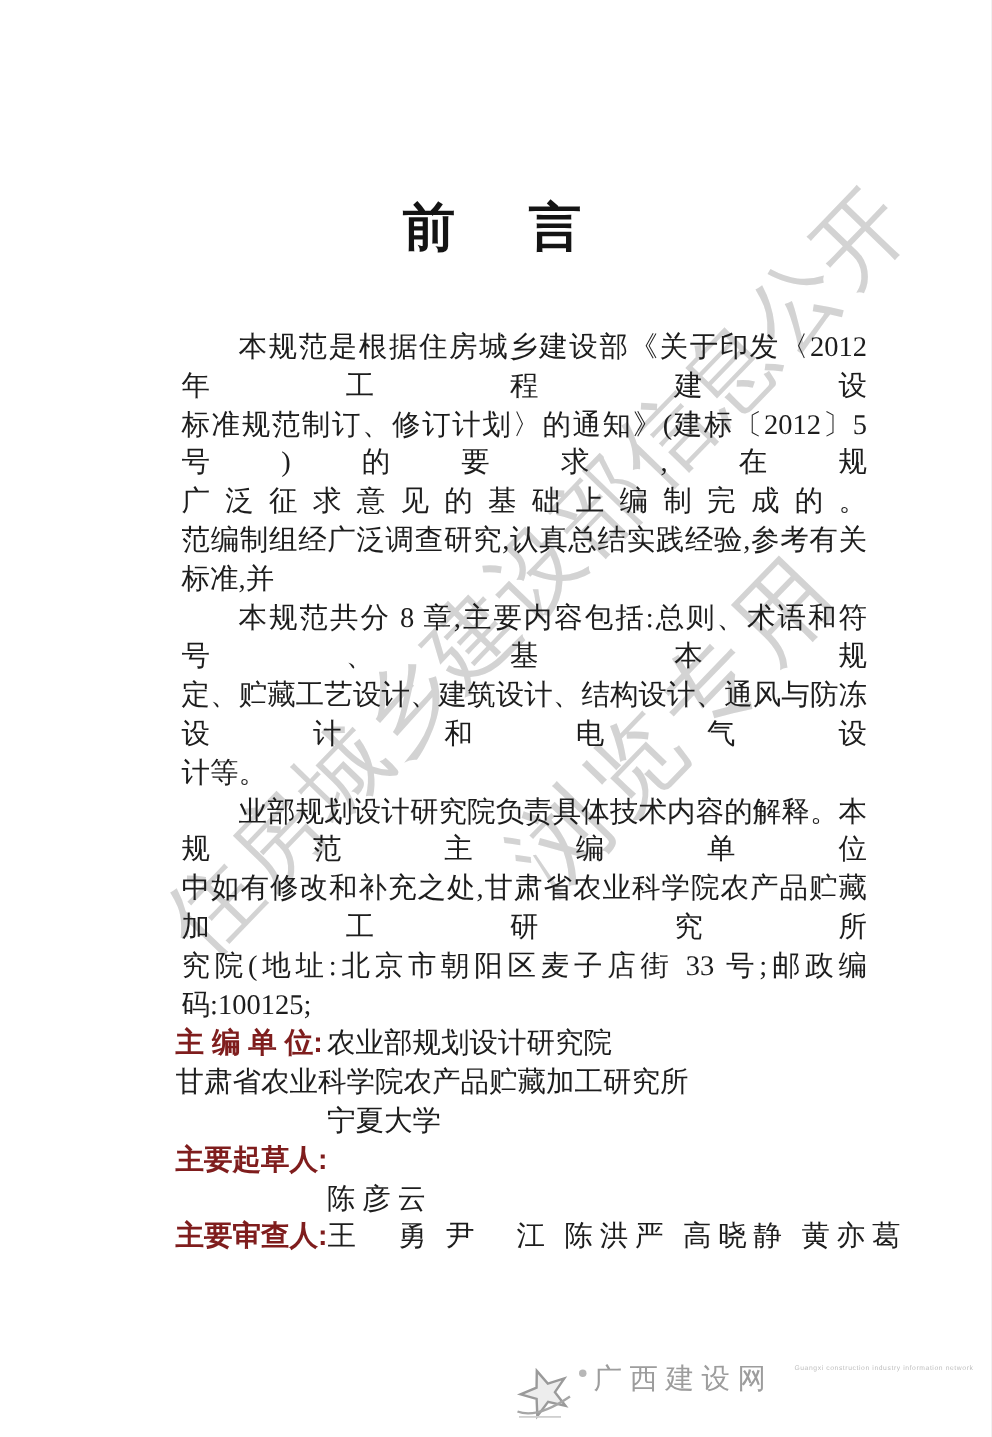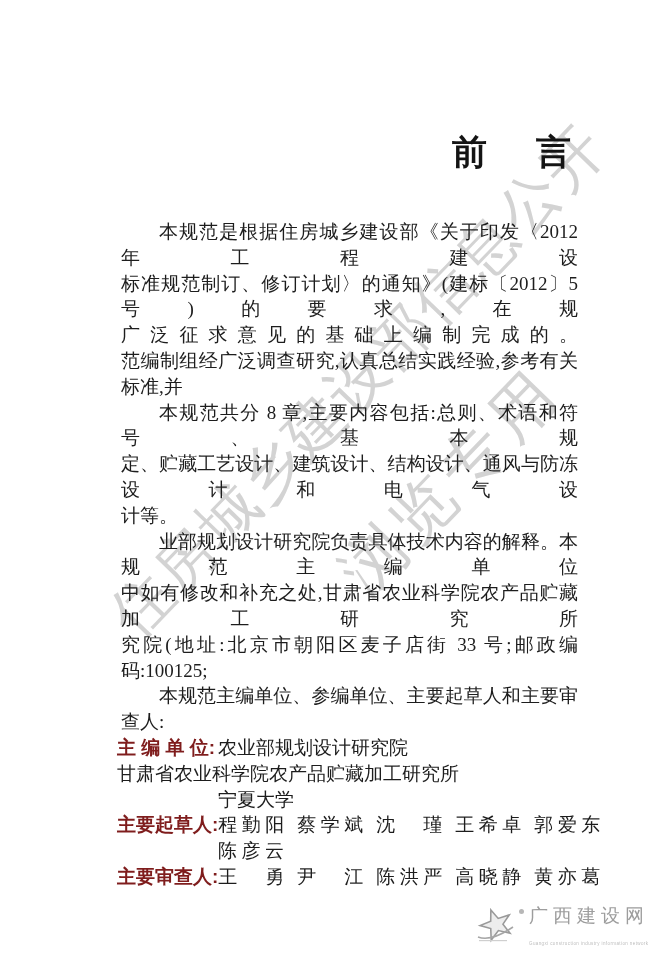--- a/index.html
+++ b/index.html
@@ -13,42 +13,42 @@
     position:absolute; white-space:nowrap; pointer-events:none;
     font-family:"Liberation Serif","DejaVu Serif",serif;
     opacity:0.62; text-align:center; user-select:none;
   }
   .wm-1 { left:24px; top:356px; width:640px; font-size:60px; letter-spacing:2px; transform:rotate(-46deg); }
   .wm-2 { left:301px; top:438px; width:300px; font-size:63px; letter-spacing:8px; transform:rotate(-46deg); }
   
   .content { position:absolute; left:85px; top:131px; width:493px; }
   .doc-title {
     font-family:"Liberation Sans","DejaVu Sans",sans-serif; font-weight:bold;
-    font-size:35px; letter-spacing:7px; text-align:right; color:#141414;
+    font-size:35px; letter-spacing:7px; text-align:center; color:#141414;
     height:42px; line-height:42px; white-space:pre;
   }
   .paras { margin-top:46px; font-size:19px; line-height:25.8px; }
   .para .line { text-align:justify; text-align-last:justify;margin-left:36px; }
   .para .line:last-child { text-align-last:auto; }
   .para .line:first-child { text-indent:38px; }
   
   .credits { font-size:19px; line-height:25.8px; }
   .credit-line { display:flex; padding-left:32px; align-items:flex-start; }
   .credit-label {
     flex:0 0 101px; white-space:pre; color:#7f1d1d;
     font-family:"Liberation Sans","DejaVu Sans",sans-serif; font-weight:bold;
   }
   .credit-names { display:flex; flex:1 1 auto; }
   .name-cell { width:66px; margin-right:13px; text-align:justify; text-align-last:justify; }
   .credit-text { white-space:pre; }
   
   .footer-logo { position:absolute; right:12px; bottom:11px; display:flex; align-items:flex-start; }
   .logo-star { width:42px; height:36px; margin-top:2px; }
   .logo-dot { width:5px; height:5px; border-radius:50%; background:#b7b7b7; margin:4px 5px 0 2px; }
-  .logo-text-col { display:flex; flex-direction:column;gap:14px; }
+  .logo-text-col { display:flex; flex-direction:row;gap:14px; }
   .logo-name {
     font-size:19px; line-height:22px; color:#9d9d9d; letter-spacing:5px;
     font-family:"Liberation Serif","DejaVu Serif",serif; white-space:nowrap;
   }
   .logo-tagline {
     font-size:4.5px; line-height:6px; color:#bdbdbd; letter-spacing:0.4px;
     font-family:"Liberation Sans","DejaVu Sans",sans-serif; white-space:nowrap;
   }
 </style>
 </head>
@@ -72,23 +72,20 @@
         <div class="para">
           <div class="line">本规范共分 8 章,主要内容包括:总则、术语和符号、基本规</div>
           <div class="line">定、贮藏工艺设计、建筑设计、结构设计、通风与防冻设计和电气设</div>
           <div class="line">计等。</div>
         </div>
         <div class="para">
           <div class="line">业部规划设计研究院负责具体技术内容的解释。本规范主编单位</div>
           <div class="line">中如有修改和补充之处,甘肃省农业科学院农产品贮藏加工研究所</div>
           <div class="line">究院(地址:北京市朝阳区麦子店街 33 号;邮政编码:100125;</div>
         </div>
-        <div class="para">
-          <div class="line">本规范主编单位、参编单位、主要起草人和主要审查人:</div>
-        </div>
       </div>
 
     <div class="credits" id="credits">
         <div class="credit-line">
           <span class="credit-label">主 编 单 位:</span>
           <span class="credit-names">
             <span class="credit-text">农业部规划设计研究院</span>
           </span>
         </div>
         <div class="credit-line">
@@ -97,27 +94,20 @@
           </span>
         </div>
         <div class="credit-line">
           <span class="credit-label"></span>
           <span class="credit-names">
             <span class="credit-text">宁夏大学</span>
           </span>
         </div>
         <div class="credit-line">
           <span class="credit-label">主要起草人:</span>
-          <span class="credit-names">
-            <span class="name-cell">程勤阳</span>
-            <span class="name-cell">蔡学斌</span>
-            <span class="name-cell">沈瑾</span>
-            <span class="name-cell">王希卓</span>
-            <span class="name-cell">郭爱东</span>
-          </span>
         </div>
         <div class="credit-line">
           <span class="credit-label"></span>
           <span class="credit-names">
             <span class="name-cell">陈彦云</span>
           </span>
         </div>
         <div class="credit-line">
           <span class="credit-label">主要审查人:</span>
           <span class="credit-names">

